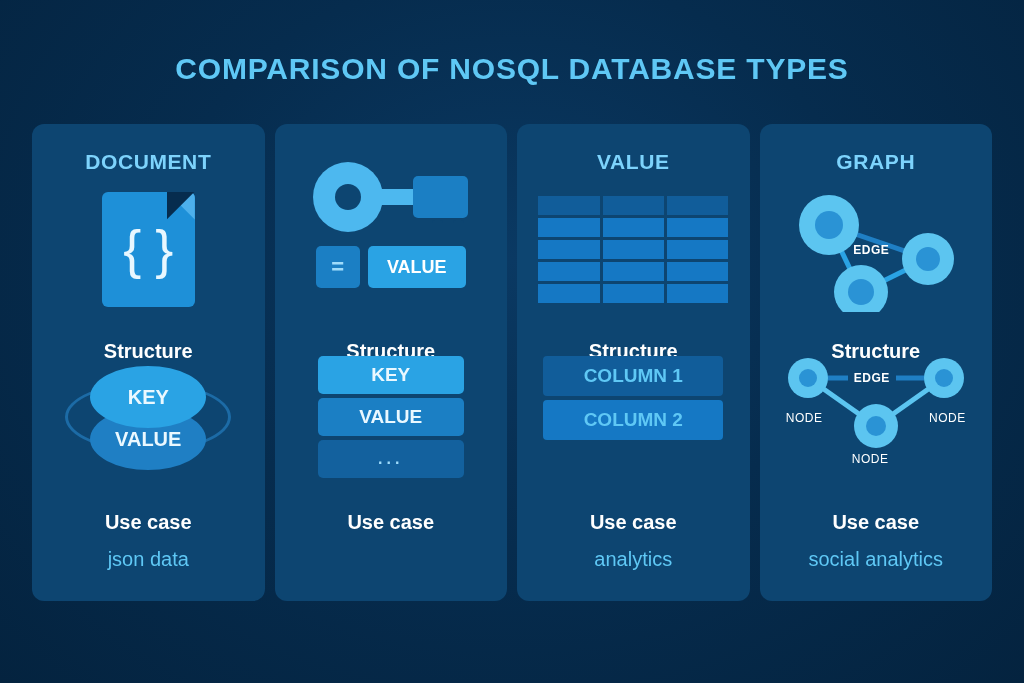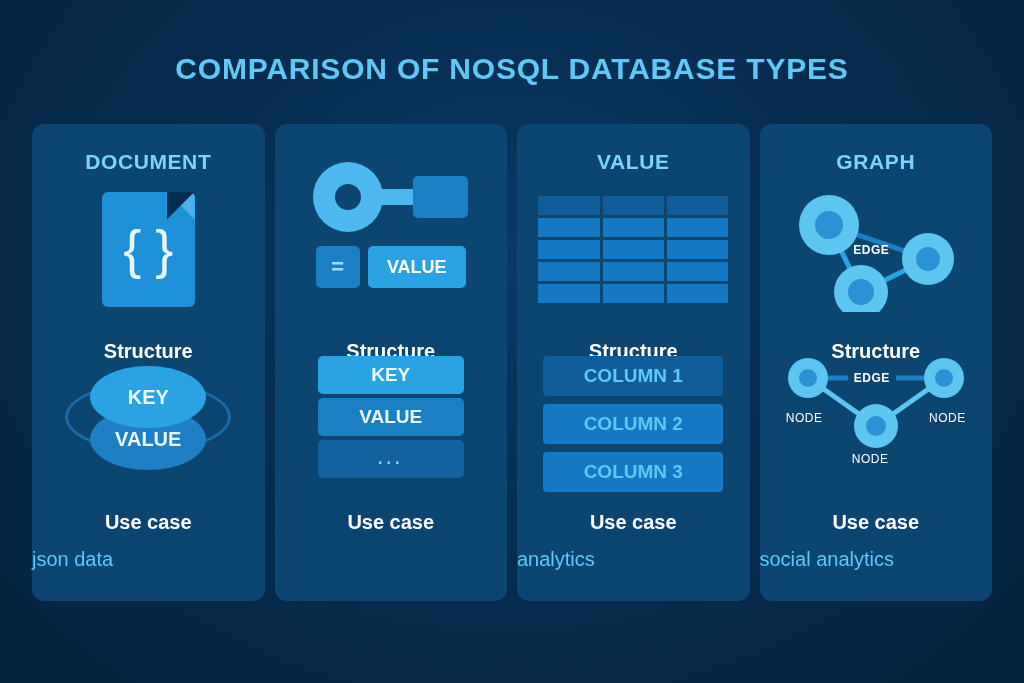--- a/index.html
+++ b/index.html
@@ -91,20 +91,21 @@
     align-items: center;
     justify-content: flex-start;
   }
 
   .usecase-label { position: absolute; top: 375px; width: 100%; }
 
   .usecase-value {
     position: absolute;
     top: 424px;
     width: 100%;
+    text-align: center;
     color: #5fc8f5;
     font-size: 20px;
   }
 
   
   .doc-icon {
     width: 93px;
     height: 115px;
     position: relative;
   }
@@ -273,21 +274,21 @@
     width: 190px;
   }
   .col-table-row {
     display: flex;
     gap: 3px;
     height: 19px;
   }
   .col-cell { flex: 1; background: #1578c4; }
   .col-table-row.first .col-cell { background: #115d9a; }
 
-  .col-stack { width: 180px; gap: 8px; }
+  .col-stack { width: 180px; }
   .col-stack .stack-row {
     height: 40px;
     color: #5fc8f5;
     font-size: 19px;
     font-weight: bold;
     border-radius: 4px;
   }
   .col-stack .r1 { background: #115d9a; }
   .col-stack .r2 { background: #1578c4; }
   .col-stack .r3 { background: #1578c4; }
@@ -412,21 +413,20 @@
           </div>
         </div>
       </div>
 
       <div class="section-label structure-label">Structure</div>
 
       <div class="struct-area">
         <div class="stack col-stack">
           <div class="stack-row r1">COLUMN 1</div>
           <div class="stack-row r2">COLUMN 2</div>
-          <div class="stack-row r3">COLUMN 3</div>
         </div>
       </div>
 
       <div class="section-label usecase-label">Use case</div>
       <div class="usecase-value">analytics</div>
     </div>
 
     <div class="card">
       <div class="card-title">GRAPH</div>
 

